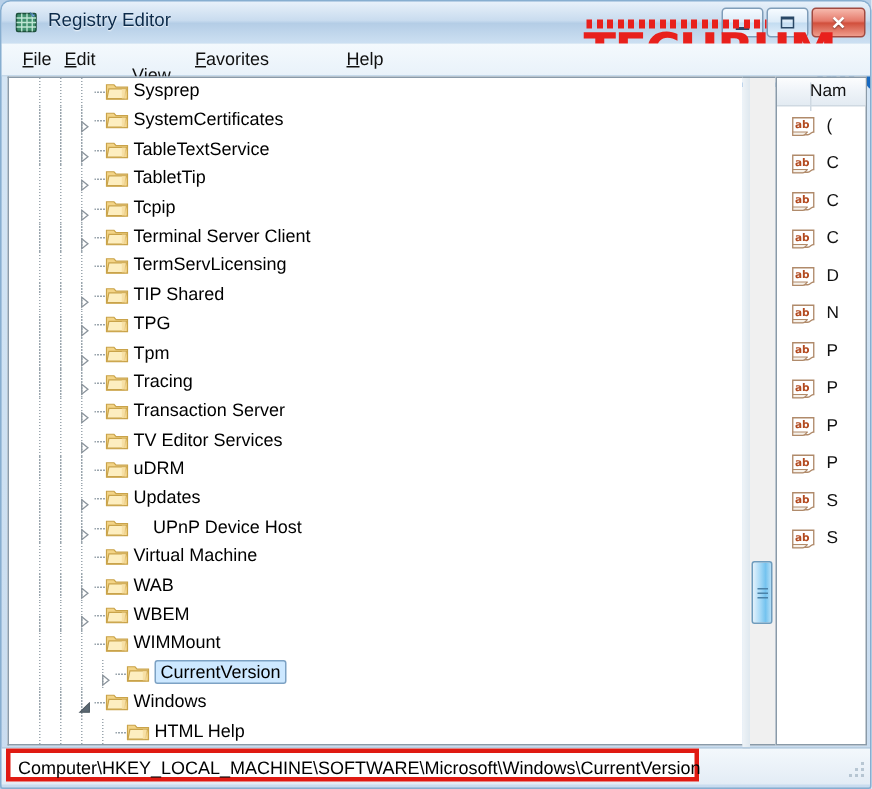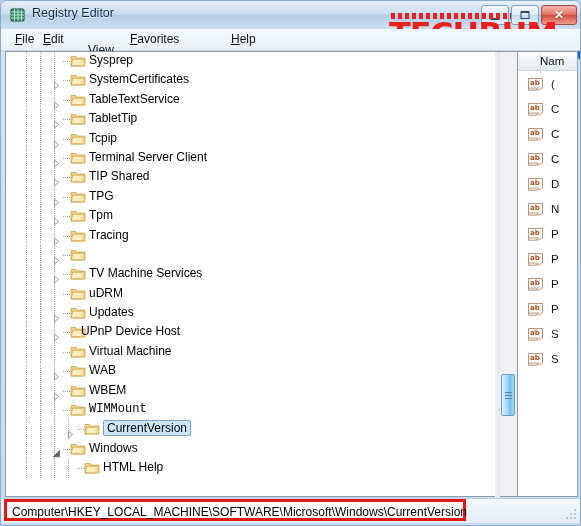--- a/index.html
+++ b/index.html
@@ -298,20 +298,34 @@
                 <path d="M2.6 5.2h11.6l-1.5 6.6H1.3z" fill="#fdeec0" stroke="#c9a34a" stroke-width="0.8"></path>
                 <path d="M11.2 5.4h2.6v6.2h-2.6z" fill="#f6dda0" opacity="0.85"></path>
               </svg>
             </span>
             <span class="lbl" style="left: 83px;">Terminal Server Client</span>
           </div>
           <div class="row">
             <span class="guide" style="left: 20px;"></span>
             <span class="guide" style="left: 34px;"></span>
             <span class="guide" style="left: 48px;"></span>
+            <span class="connector" style="left: 57px;"></span>
+            <span class="folder" style="left: 64px;">
+              <svg class="fold-svg" width="16" height="14" viewBox="0 0 16 14">
+                <path d="M1 2.5h5l1.4 1.6H15v8H1z" fill="#f3d487" stroke="#c9a34a" stroke-width="0.8"></path>
+                <path d="M2.6 5.2h11.6l-1.5 6.6H1.3z" fill="#fdeec0" stroke="#c9a34a" stroke-width="0.8"></path>
+                <path d="M11.2 5.4h2.6v6.2h-2.6z" fill="#f6dda0" opacity="0.85"></path>
+              </svg>
+            </span>
+            <span class="lbl" style="left: 83px;">TermServLicensing</span>
+          </div>
+          <div class="row">
+            <span class="guide" style="left: 20px;"></span>
+            <span class="guide" style="left: 34px;"></span>
+            <span class="guide" style="left: 48px;"></span>
             <span class="arrow" style="left: 46px;"><svg width="9" height="9" viewBox="0 0 9 9">
                 <path d="M2.5 1.2L6.6 4.5 2.5 7.8z" fill="none" stroke="#8b949c" stroke-width="0.9"></path>
               </svg></span>
             <span class="connector" style="left: 57px;"></span>
             <span class="folder" style="left: 64px;">
               <svg class="fold-svg" width="16" height="14" viewBox="0 0 16 14">
                 <path d="M1 2.5h5l1.4 1.6H15v8H1z" fill="#f3d487" stroke="#c9a34a" stroke-width="0.8"></path>
                 <path d="M2.6 5.2h11.6l-1.5 6.6H1.3z" fill="#fdeec0" stroke="#c9a34a" stroke-width="0.8"></path>
                 <path d="M11.2 5.4h2.6v6.2h-2.6z" fill="#f6dda0" opacity="0.85"></path>
               </svg>
@@ -377,37 +391,38 @@
                 <path d="M2.5 1.2L6.6 4.5 2.5 7.8z" fill="none" stroke="#8b949c" stroke-width="0.9"></path>
               </svg></span>
             <span class="connector" style="left: 57px;"></span>
             <span class="folder" style="left: 64px;">
               <svg class="fold-svg" width="16" height="14" viewBox="0 0 16 14">
                 <path d="M1 2.5h5l1.4 1.6H15v8H1z" fill="#f3d487" stroke="#c9a34a" stroke-width="0.8"></path>
                 <path d="M2.6 5.2h11.6l-1.5 6.6H1.3z" fill="#fdeec0" stroke="#c9a34a" stroke-width="0.8"></path>
                 <path d="M11.2 5.4h2.6v6.2h-2.6z" fill="#f6dda0" opacity="0.85"></path>
               </svg>
             </span>
-          </div>
-          <div class="row">
-            <span class="guide" style="left: 20px;"></span>
-            <span class="guide" style="left: 34px;"></span>
-            <span class="guide" style="left: 48px;"></span>
-            <span class="arrow" style="left: 46px;"><svg width="9" height="9" viewBox="0 0 9 9">
-                <path d="M2.5 1.2L6.6 4.5 2.5 7.8z" fill="none" stroke="#8b949c" stroke-width="0.9"></path>
-              </svg></span>
-            <span class="connector" style="left: 57px;"></span>
-            <span class="folder" style="left: 64px;">
-              <svg class="fold-svg" width="16" height="14" viewBox="0 0 16 14">
-                <path d="M1 2.5h5l1.4 1.6H15v8H1z" fill="#f3d487" stroke="#c9a34a" stroke-width="0.8"></path>
-                <path d="M2.6 5.2h11.6l-1.5 6.6H1.3z" fill="#fdeec0" stroke="#c9a34a" stroke-width="0.8"></path>
-                <path d="M11.2 5.4h2.6v6.2h-2.6z" fill="#f6dda0" opacity="0.85"></path>
-              </svg>
-            </span>
-            <span class="lbl" style="left: 83px;">TV Machine Services</span>
+            <span class="lbl" style="left: 83px;">Transaction Server</span>
+          </div>
+          <div class="row">
+            <span class="guide" style="left: 20px;"></span>
+            <span class="guide" style="left: 34px;"></span>
+            <span class="guide" style="left: 48px;"></span>
+            <span class="arrow" style="left: 46px;"><svg width="9" height="9" viewBox="0 0 9 9">
+                <path d="M2.5 1.2L6.6 4.5 2.5 7.8z" fill="none" stroke="#8b949c" stroke-width="0.9"></path>
+              </svg></span>
+            <span class="connector" style="left: 57px;"></span>
+            <span class="folder" style="left: 64px;">
+              <svg class="fold-svg" width="16" height="14" viewBox="0 0 16 14">
+                <path d="M1 2.5h5l1.4 1.6H15v8H1z" fill="#f3d487" stroke="#c9a34a" stroke-width="0.8"></path>
+                <path d="M2.6 5.2h11.6l-1.5 6.6H1.3z" fill="#fdeec0" stroke="#c9a34a" stroke-width="0.8"></path>
+                <path d="M11.2 5.4h2.6v6.2h-2.6z" fill="#f6dda0" opacity="0.85"></path>
+              </svg>
+            </span>
+            <span class="lbl" style="left: 83px;">TV Editor Services</span>
           </div>
           <div class="row">
             <span class="guide" style="left: 20px;"></span>
             <span class="guide" style="left: 34px;"></span>
             <span class="guide" style="left: 48px;"></span>
             <span class="connector" style="left: 57px;"></span>
             <span class="folder" style="left: 64px;">
               <svg class="fold-svg" width="16" height="14" viewBox="0 0 16 14">
                 <path d="M1 2.5h5l1.4 1.6H15v8H1z" fill="#f3d487" stroke="#c9a34a" stroke-width="0.8"></path>
                 <path d="M2.6 5.2h11.6l-1.5 6.6H1.3z" fill="#fdeec0" stroke="#c9a34a" stroke-width="0.8"></path>
@@ -441,21 +456,21 @@
                 <path d="M2.5 1.2L6.6 4.5 2.5 7.8z" fill="none" stroke="#8b949c" stroke-width="0.9"></path>
               </svg></span>
             <span class="connector" style="left: 57px;"></span>
             <span class="folder" style="left: 64px;">
               <svg class="fold-svg" width="16" height="14" viewBox="0 0 16 14">
                 <path d="M1 2.5h5l1.4 1.6H15v8H1z" fill="#f3d487" stroke="#c9a34a" stroke-width="0.8"></path>
                 <path d="M2.6 5.2h11.6l-1.5 6.6H1.3z" fill="#fdeec0" stroke="#c9a34a" stroke-width="0.8"></path>
                 <path d="M11.2 5.4h2.6v6.2h-2.6z" fill="#f6dda0" opacity="0.85"></path>
               </svg>
             </span>
-            <span class="lbl" style="left: 75px;">UPnP Device Host</span>
+            <span class="lbl" style="left: 96px;">UPnP Device Host</span>
           </div>
           <div class="row">
             <span class="guide" style="left: 20px;"></span>
             <span class="guide" style="left: 34px;"></span>
             <span class="guide" style="left: 48px;"></span>
             <span class="connector" style="left: 57px;"></span>
             <span class="folder" style="left: 64px;">
               <svg class="fold-svg" width="16" height="14" viewBox="0 0 16 14">
                 <path d="M1 2.5h5l1.4 1.6H15v8H1z" fill="#f3d487" stroke="#c9a34a" stroke-width="0.8"></path>
                 <path d="M2.6 5.2h11.6l-1.5 6.6H1.3z" fill="#fdeec0" stroke="#c9a34a" stroke-width="0.8"></path>
@@ -503,21 +518,21 @@
             <span class="guide" style="left: 34px;"></span>
             <span class="guide" style="left: 48px;"></span>
             <span class="connector" style="left: 57px;"></span>
             <span class="folder" style="left: 64px;">
               <svg class="fold-svg" width="16" height="14" viewBox="0 0 16 14">
                 <path d="M1 2.5h5l1.4 1.6H15v8H1z" fill="#f3d487" stroke="#c9a34a" stroke-width="0.8"></path>
                 <path d="M2.6 5.2h11.6l-1.5 6.6H1.3z" fill="#fdeec0" stroke="#c9a34a" stroke-width="0.8"></path>
                 <path d="M11.2 5.4h2.6v6.2h-2.6z" fill="#f6dda0" opacity="0.85"></path>
               </svg>
             </span>
-            <span class="lbl" style="left: 83px; font-family: Liberation Mono, monospace;">WIMMount</span>
+            <span class="lbl" style="left: 83px;">WIMMount</span>
           </div>
           <div class="row">
             <span class="guide" style="left: 20px;"></span>
             <span class="guide" style="left: 34px;"></span>
             <span class="guide" style="left: 48px;"></span>
             <span class="guide" style="left: 62px;"></span>
             <span class="arrow" style="left: 60px;"><svg width="9" height="9" viewBox="0 0 9 9">
                 <path d="M2.5 1.2L6.6 4.5 2.5 7.8z" fill="none" stroke="#8b949c" stroke-width="0.9"></path>
               </svg></span>
             <span class="connector" style="left: 71px;"></span>

